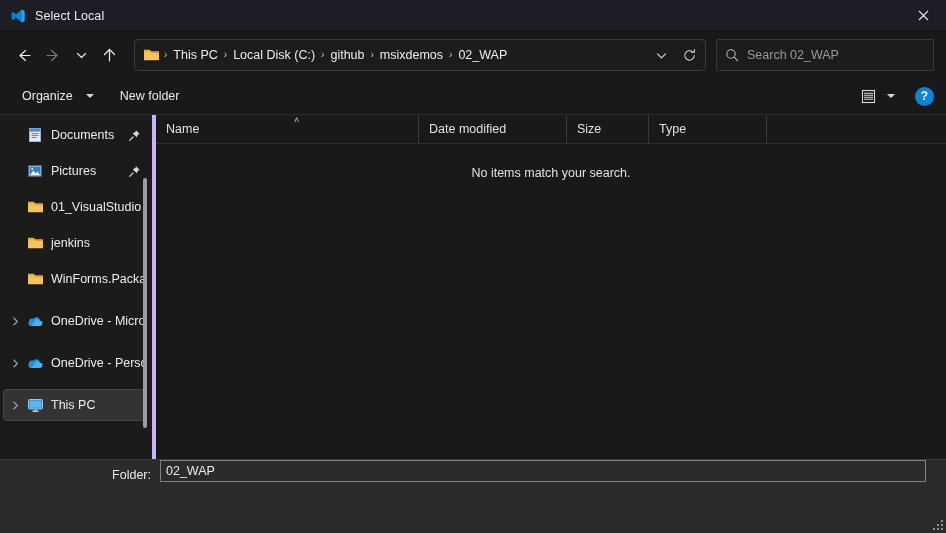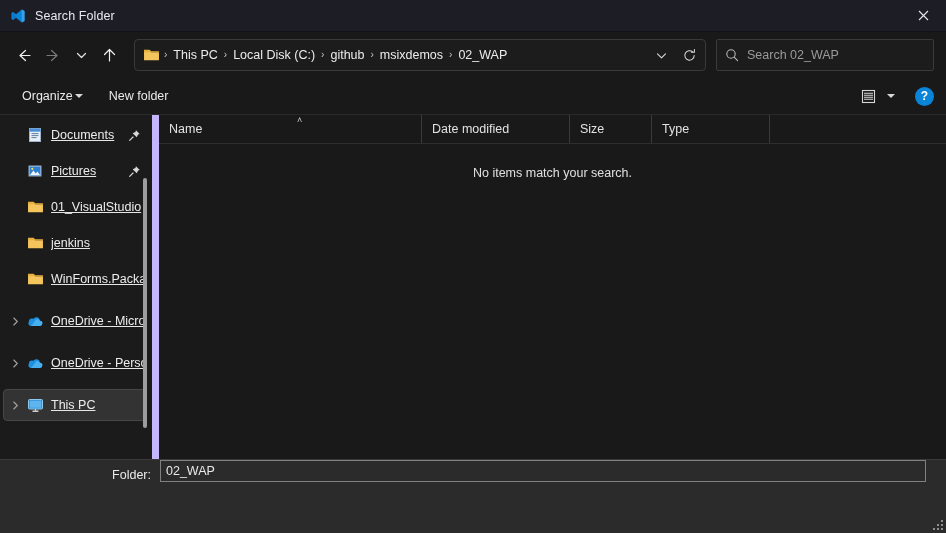--- a/index.html
+++ b/index.html
@@ -156,21 +156,21 @@
     height: 36px;
     min-height: 36px;
     display: flex;
     align-items: center;
     padding: 0 8px 0 14px;
     background: #191919;
   }
   .cmd-item {
     display: flex;
     align-items: center;
-    gap: 2px;
+    gap: 13px;
     font-size: 12.5px;
     color: #eaeaea;
     padding: 4px 8px;
     border-radius: 4px;
   }
   .cmd-caret {
     width: 0; height: 0;
     border-left: 4px solid transparent;
     border-right: 4px solid transparent;
     border-top: 4px solid #d8d8d8;
@@ -207,23 +207,22 @@
     min-height: 0;
     background: #191919;
     border-top: 1px solid #2a2a2a;
   }
   .sidebar {
     width: 152px;
     min-width: 152px;
     position: relative;
     overflow: hidden;
     background: #1b1b1b;
-    border-right: 7px solid #c4b5fd;
+    border-right: 4px solid #c4b5fd;
     padding-top: 0px;
-    text-decoration: underline;
   }
   .tree-item {
     height: 32px;
     display: flex;
     align-items: center;
     margin: 4px 6px 4px 4px;
     padding-left: 2px;
     border-radius: 4px;
     position: relative;
   }
@@ -400,21 +399,21 @@
 <body>
 
 <div class="dialog">
 
   <div class="titlebar">
     <svg class="titlebar-icon" viewBox="0 0 32 32">
       <path d="M23.5 3.2 L29 6 v20 l-5.5 2.8 L12 19.5 6 24 3 22.2 V9.8 L6 8 l6 4.5 z" fill="#0a84d8"></path>
       <path d="M6 8 L6 24 L12 19.5 z" fill="#1a6fb5"></path>
       <path d="M23.5 3.2 L29 6 v20 l-5.5 2.8 z" fill="#3aa0e8"></path>
     </svg>
-    <span class="titlebar-title">Search Folder</span>
+    <span class="titlebar-title">Select Local</span>
     <div class="titlebar-close">
       <svg width="11" height="11" viewBox="0 0 11 11">
         <path d="M1 1 L10 10 M10 1 L1 10" stroke="#e6e6ec" stroke-width="1.1" fill="none"></path>
       </svg>
     </div>
   </div>
 
   <div class="navbar">
     <div class="nav-btn">
       <svg width="17" height="17" viewBox="0 0 17 17">

